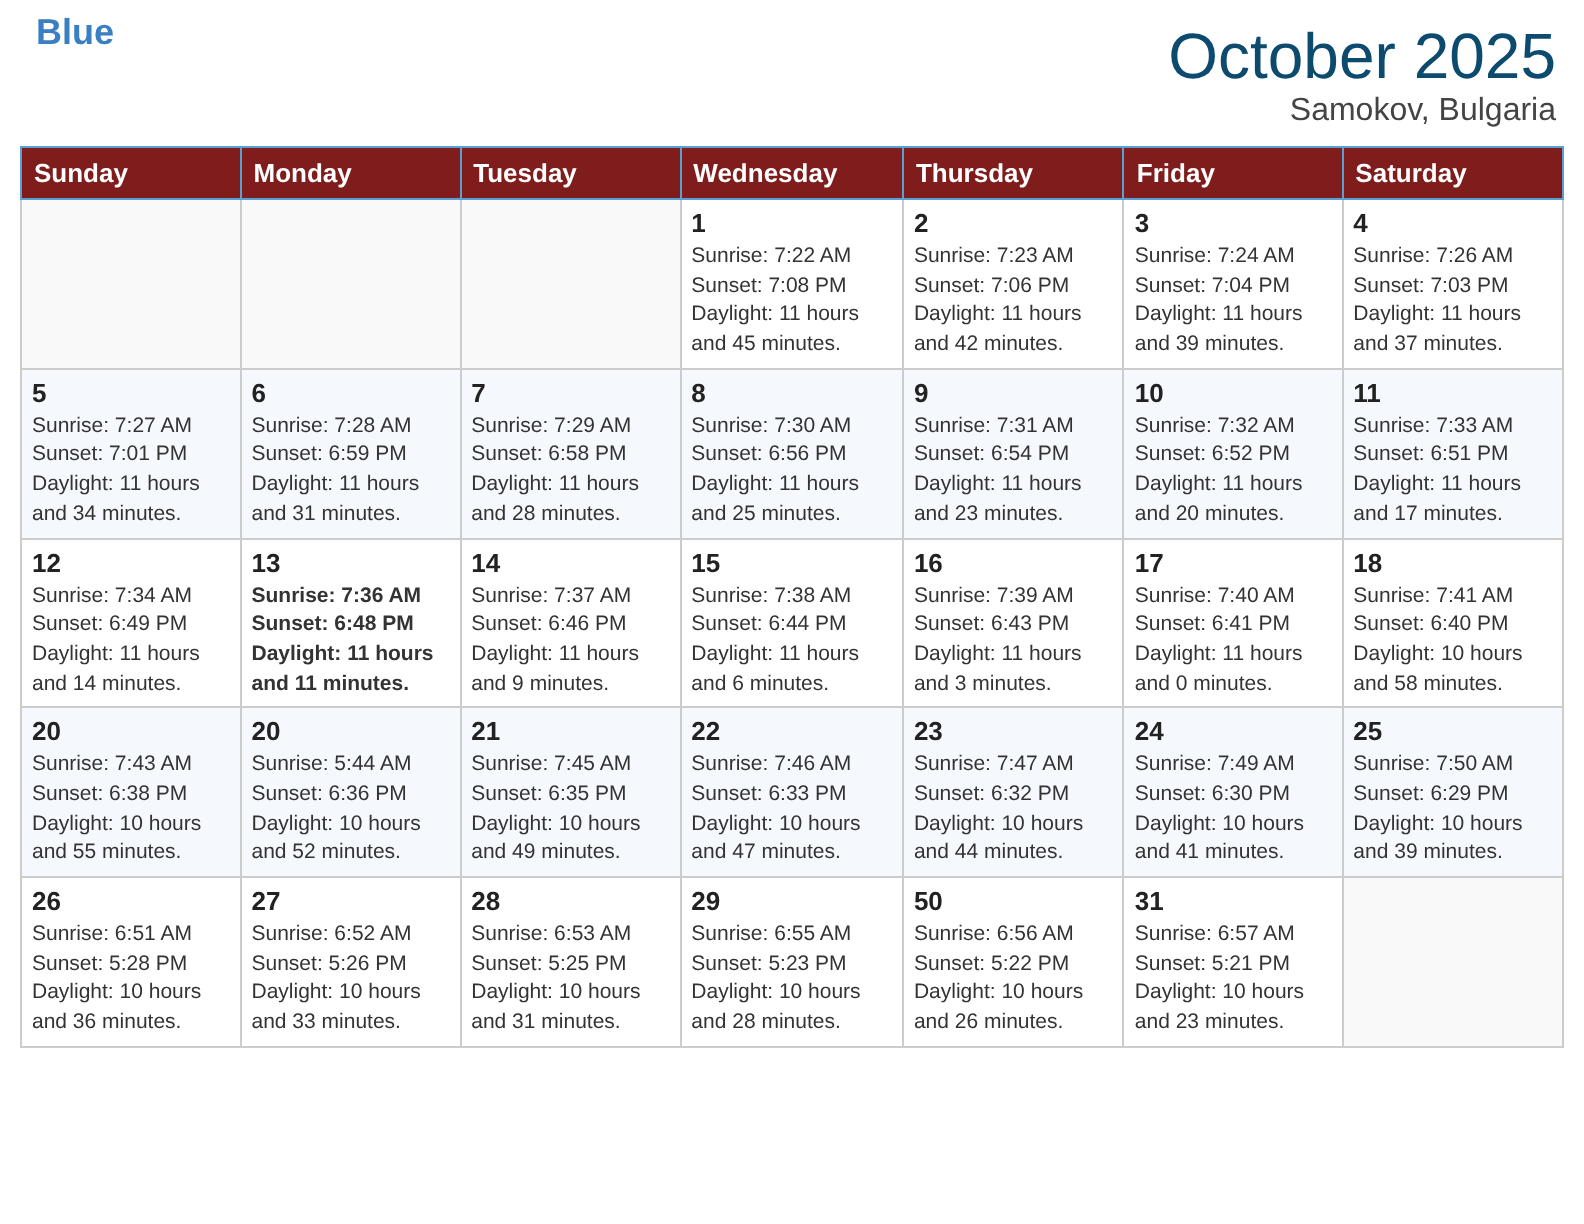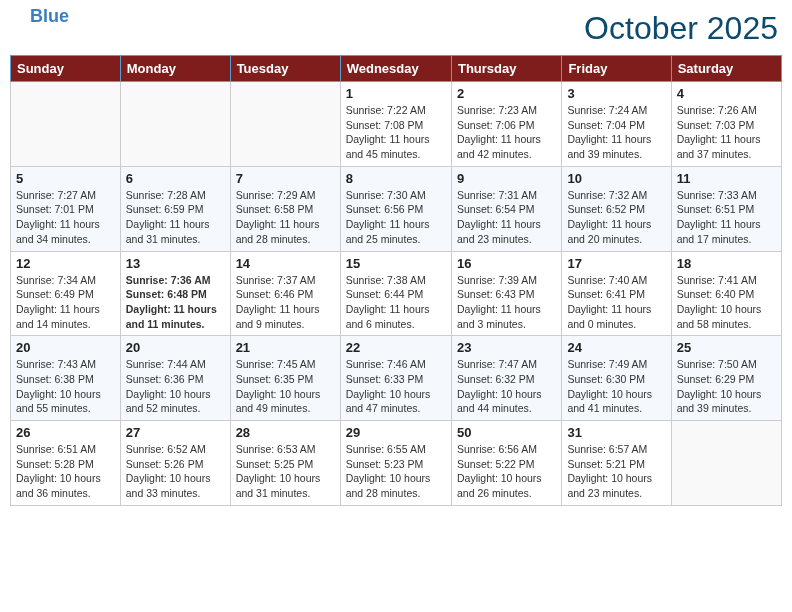--- a/index.html
+++ b/index.html
@@ -86,25 +86,26 @@
       background: #f9f9f9 !important;
     }
     .row-alt td { background: #eef3fa; }
   </style>
 </head>
 <body>
 
 <div class="header">
   <div class="logo">
     <div style="display:flex;flex-direction:column;align-items:center;">
-      <span class="logo-text-blue" style="margin-top:-4px;align-self:flex-start;margin-left:16px;">Blue</span>
+      <span class="logo-text-blue" style="margin-top:-4px;align-self:flex-start;margin-left:4px;">Blue</span>
     </div>
   </div>
   <div class="title-block">
     <div class="month-title">October 2025</div>
+    <div class="location-title">Samokov, Bulgaria</div>
   </div>
 </div>
 
 <table class="calendar">
   <thead>
     <tr>
     <th>Sunday</th>
         <th>Monday</th>
         <th>Tuesday</th>
         <th>Wednesday</th>
@@ -233,21 +234,21 @@
       </tr>
       <tr class="row-alt">
         <td>
           <span class="day-number">20</span>
           <div class="day-info" style="white-space: pre-wrap;">Sunrise: 7:43 AM
 Sunset: 6:38 PM
 Daylight: 10 hours and 55 minutes.</div>
         </td>
         <td>
           <span class="day-number">20</span>
-          <div class="day-info" style="white-space: pre-wrap;">Sunrise: 7:44 AM
+          <div class="day-info" style="white-space: pre-wrap;">Sunrise: 5:44 AM
 Sunset: 6:36 PM
 Daylight: 10 hours and 52 minutes.</div>
         </td>
         <td>
           <span class="day-number">21</span>
           <div class="day-info" style="white-space: pre-wrap;">Sunrise: 7:45 AM
 Sunset: 6:35 PM
 Daylight: 10 hours and 49 minutes.</div>
         </td>
         <td>

